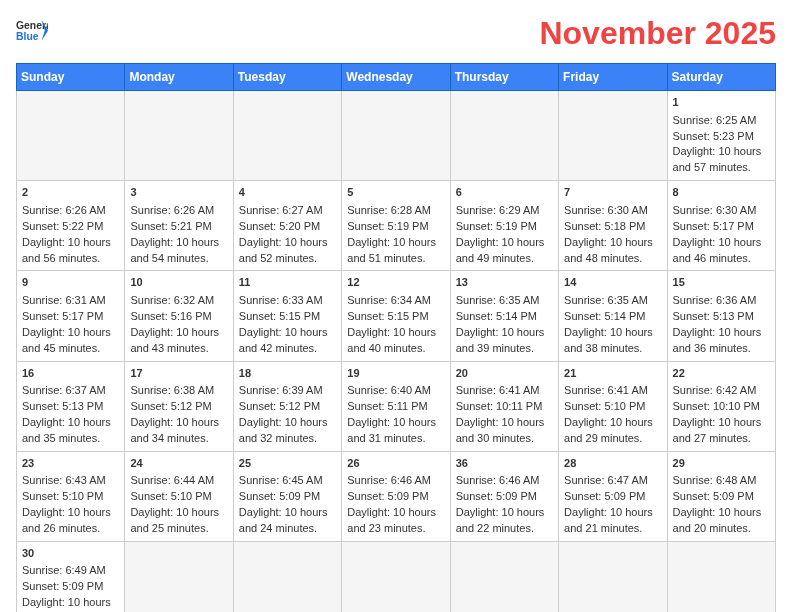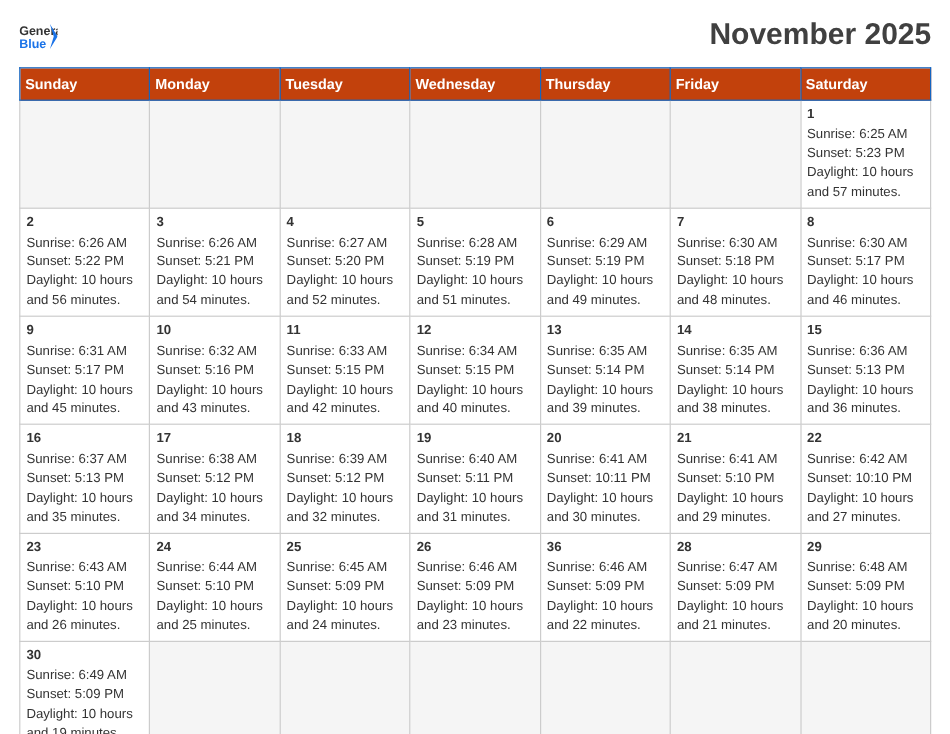--- a/index.html
+++ b/index.html
@@ -20,36 +20,36 @@
       display: flex;
       align-items: center;
       gap: 4px;
     }
     .logo-icon {
       width: 32px;
       height: 28px;
     }
     .title-block { text-align: right; }
     .month-title {
-      font-size: 25px;
+      font-size: 32px;
       font-weight: bold;
-      color: #404040;
+      color: #ef4444;
       line-height: 1.1;
     }
     .subtitle {
       font-size: 14px;
       color: #555;
     }
     .calendar {
       width: 100%;
       border-collapse: collapse;
       font-size: 10px;
     }
     .calendar thead th {
-      background: #c2410c;
+      background: #3b82f6;
       color: #fff;
       padding: 6px 4px;
       font-size: 12px;
       font-weight: bold;
       text-align: left;
       border: 1px solid #1565c0;
     }
     .calendar tbody td {
       border: 1px solid #ccc;
       padding: 4px 5px;

